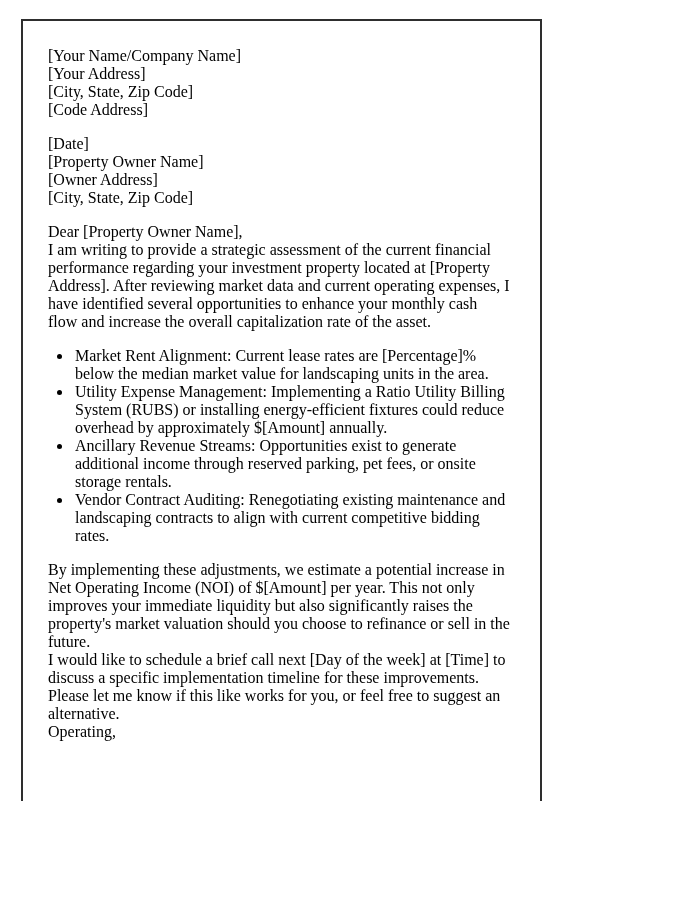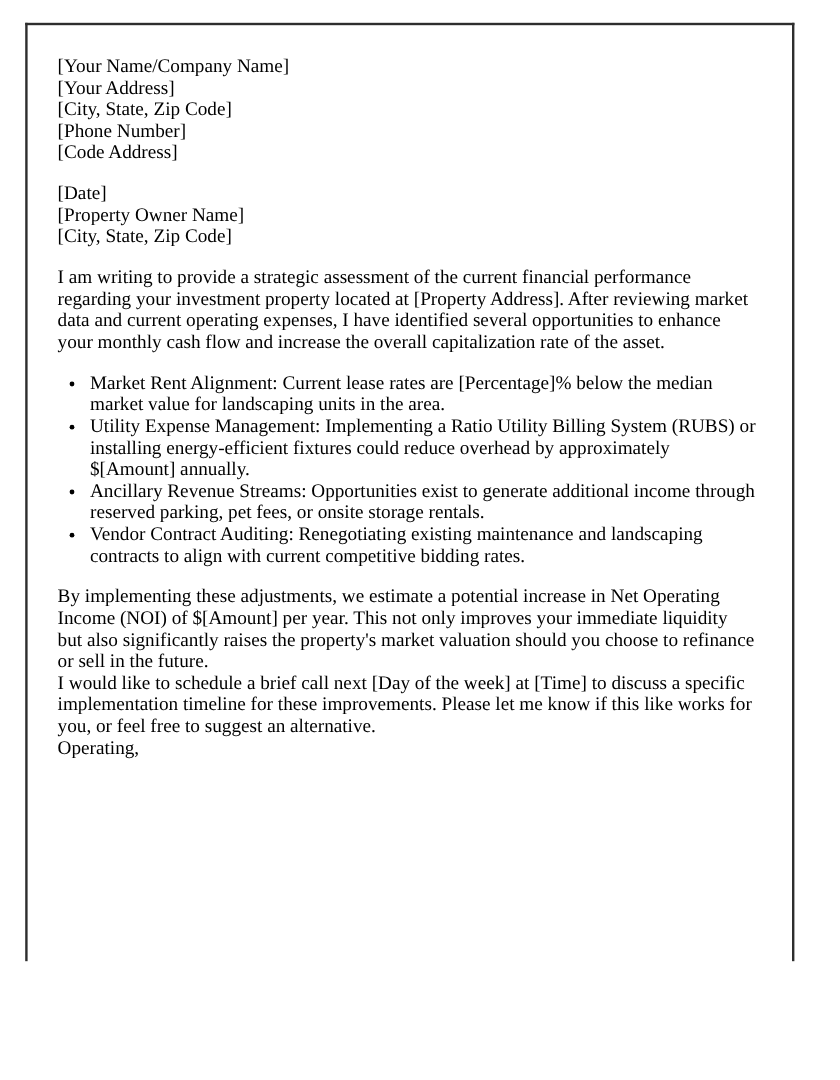--- a/index.html
+++ b/index.html
@@ -12,21 +12,21 @@
     height: 900px;
     position: relative;
     font-family: "Liberation Serif", "DejaVu Serif", serif;
     color: #000000;
     overflow: hidden;
   }
   .page {
     position: absolute;
     left: 21px;
     top: 19px;
-    width: 641px;
+    width: 521px;
     height: 782px;
     box-sizing: border-box;
     border: 2px solid #2e2e2e;
     border-bottom: none;
     padding: 26px 30px 0 25px;
     font-size: 16px;
     line-height: 18px;
     overflow: hidden;
     background: #ffffff;
   }
@@ -53,32 +53,33 @@
 </style>
 </head>
 <body>
 
 <div class="page">
 
   <div class="addr-block first">
     <div>[Your Name/Company Name]</div>
     <div>[Your Address]</div>
     <div>[City, State, Zip Code]</div>
-    <div>[Phone Number]</div>
     <div>[Code Address]</div>
   </div>
 
   <p>[Date]</p>
 
   <div class="addr-block">
     <div>[Property Owner Name]</div>
+    <div>[Owner Address]</div>
     <div>[City, State, Zip Code]</div>
   </div>
 
 
+  <p>Dear [Property Owner Name],</p>
 
   <p>I am writing to provide a strategic assessment of the current financial performance regarding your investment property located at [Property Address]. After reviewing market data and current operating expenses, I have identified several opportunities to enhance your monthly cash flow and increase the overall capitalization rate of the asset.</p>
 
 
   <ul>
     <li><strong>Market Rent Alignment:</strong><span> Current lease rates are [Percentage]% below the median market value for landscaping units in the area.</span></li>
     <li><strong>Utility Expense Management:</strong><span> Implementing a Ratio Utility Billing System (RUBS) or installing energy-efficient fixtures could reduce overhead by approximately $[Amount] annually.</span></li>
     <li><strong>Ancillary Revenue Streams:</strong><span> Opportunities exist to generate additional income through reserved parking, pet fees, or onsite storage rentals.</span></li>
     <li><strong>Vendor Contract Auditing:</strong><span> Renegotiating existing maintenance and landscaping contracts to align with current competitive bidding rates.</span></li>
   </ul>

